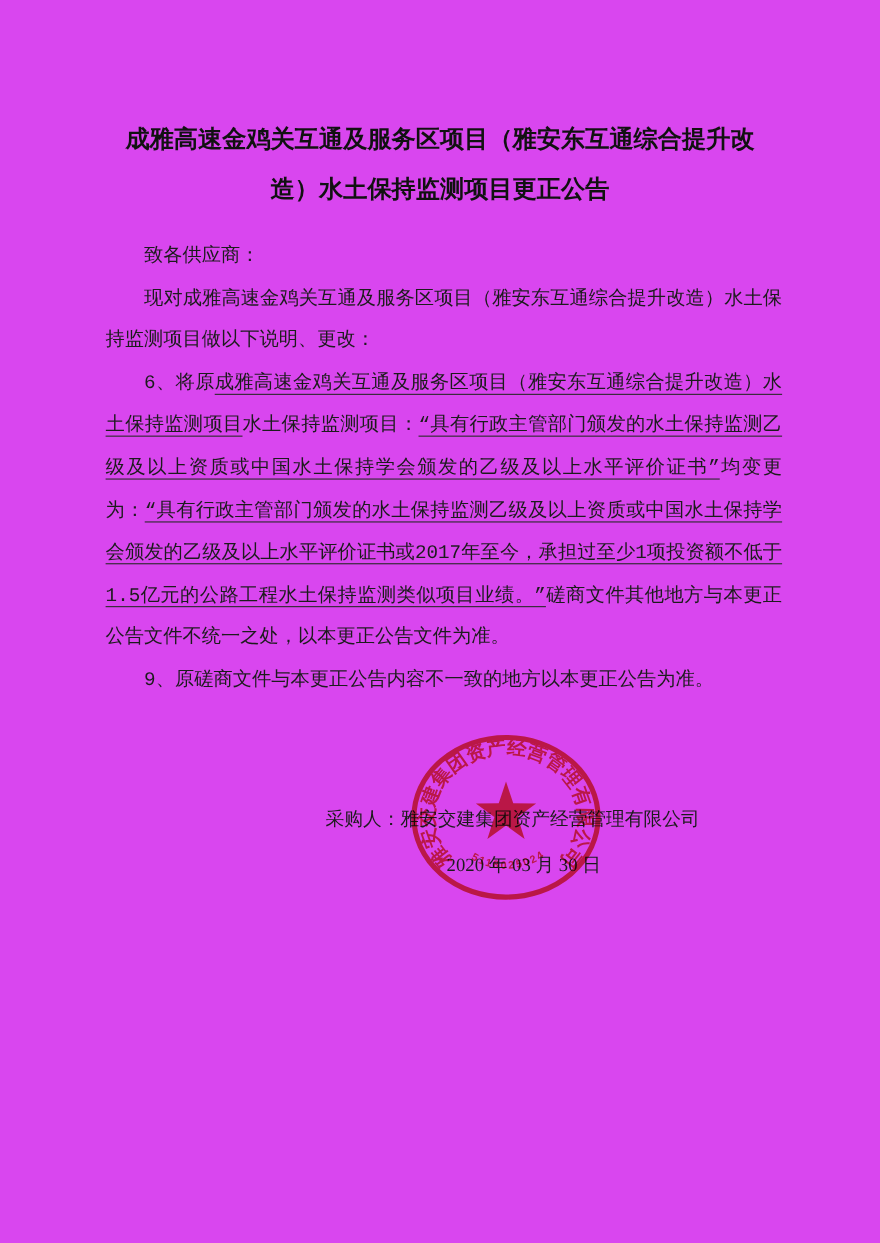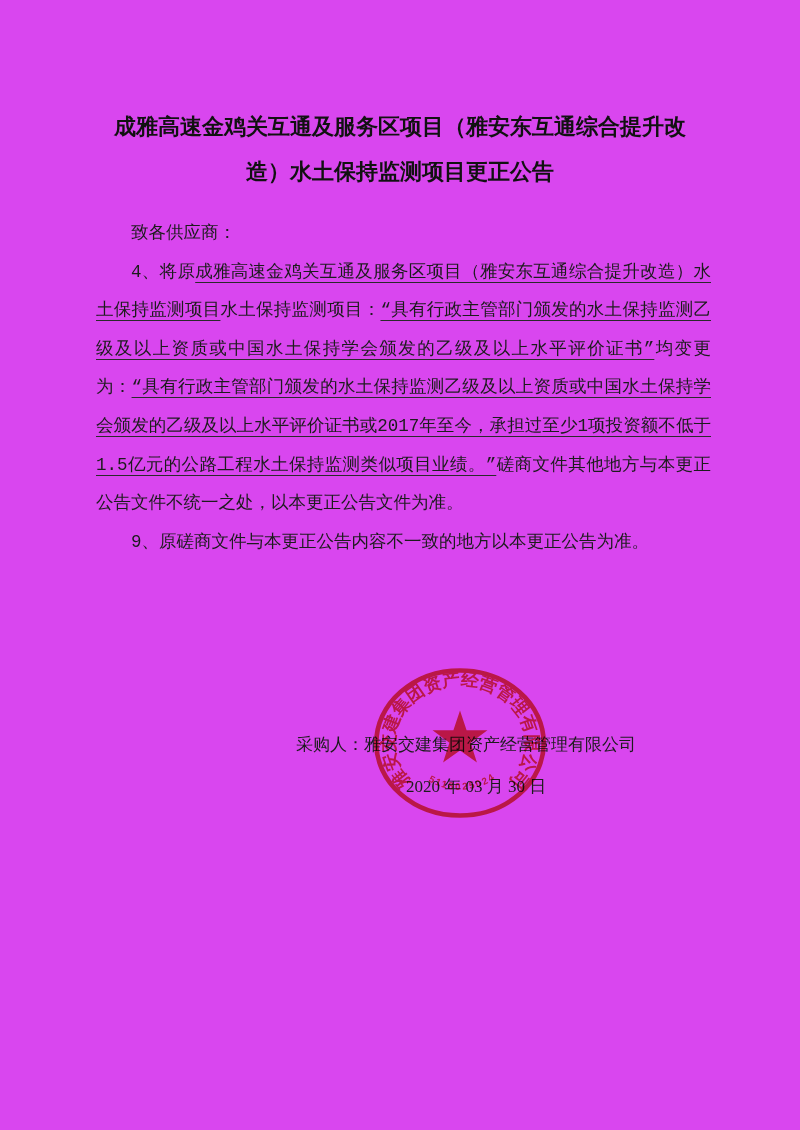--- a/index.html
+++ b/index.html
@@ -69,21 +69,22 @@
 </style>
 </head>
 <body>
 
 <div class="page">
 
   <div class="doc-title">成雅高速金鸡关互通及服务区项目（雅安东互通综合提升改造）水土保持监测项目更正公告</div>
 
   <div class="doc-body">
     <p><span>致各供应商：</span></p>
-    <p><span>4、将原</span><span class="u">成雅高速金鸡关互通及服务区项目（雅安东互通综合提升改造）水土保持监测项目</span><span>水土保持监测项目：</span><span class="u">“具有行政主管部门颁发的水土保持监测乙级及以上资质或中国水土保持学会颁发的乙级及以上水平评价证书”</span><span>均变更为：</span><span class="u">“具有行政主管部门颁发的水土保持监测乙级及以上资质或中国水土保持学会颁发的乙级及以上水平评价证书或2017年至今，承担过至少1项投资额不低于1.5亿元的公路工程水土保持监测类似项目业绩。”</span><span>磋商文件其他地方与本更正公告文件不统一之处，以本更正公告文件为准。</span></p>
+    <p><span>现对成雅高速金鸡关互通及服务区项目（雅安东互通综合提升改造）水土保持监测项目做以下说明、更改：</span></p>
+    <p><span>6、将原</span><span class="u">成雅高速金鸡关互通及服务区项目（雅安东互通综合提升改造）水土保持监测项目</span><span>水土保持监测项目：</span><span class="u">“具有行政主管部门颁发的水土保持监测乙级及以上资质或中国水土保持学会颁发的乙级及以上水平评价证书”</span><span>均变更为：</span><span class="u">“具有行政主管部门颁发的水土保持监测乙级及以上资质或中国水土保持学会颁发的乙级及以上水平评价证书或2017年至今，承担过至少1项投资额不低于1.5亿元的公路工程水土保持监测类似项目业绩。”</span><span>磋商文件其他地方与本更正公告文件不统一之处，以本更正公告文件为准。</span></p>
     <p><span>9、原磋商文件与本更正公告内容不一致的地方以本更正公告为准。</span></p>
   </div>
 
   <div class="sig-line sig-purchaser">采购人：雅安交建集团资产经营管理有限公司</div>
   <div class="sig-line sig-date">2020 年 03 月 30 日</div>
 
   <svg class="stamp" viewBox="0 0 200 180" aria-hidden="true">
     <ellipse cx="100" cy="90" rx="90" ry="78" fill="none" stroke="#d8453c" stroke-width="5"></ellipse>
     <path id="stamp-arc-top" d="M 50 134 A 71 62 0 1 1 150 134" fill="none"></path>
     <path id="stamp-arc-bottom" d="M 63 129 A 59 51 0 0 0 137 129" fill="none"></path>

